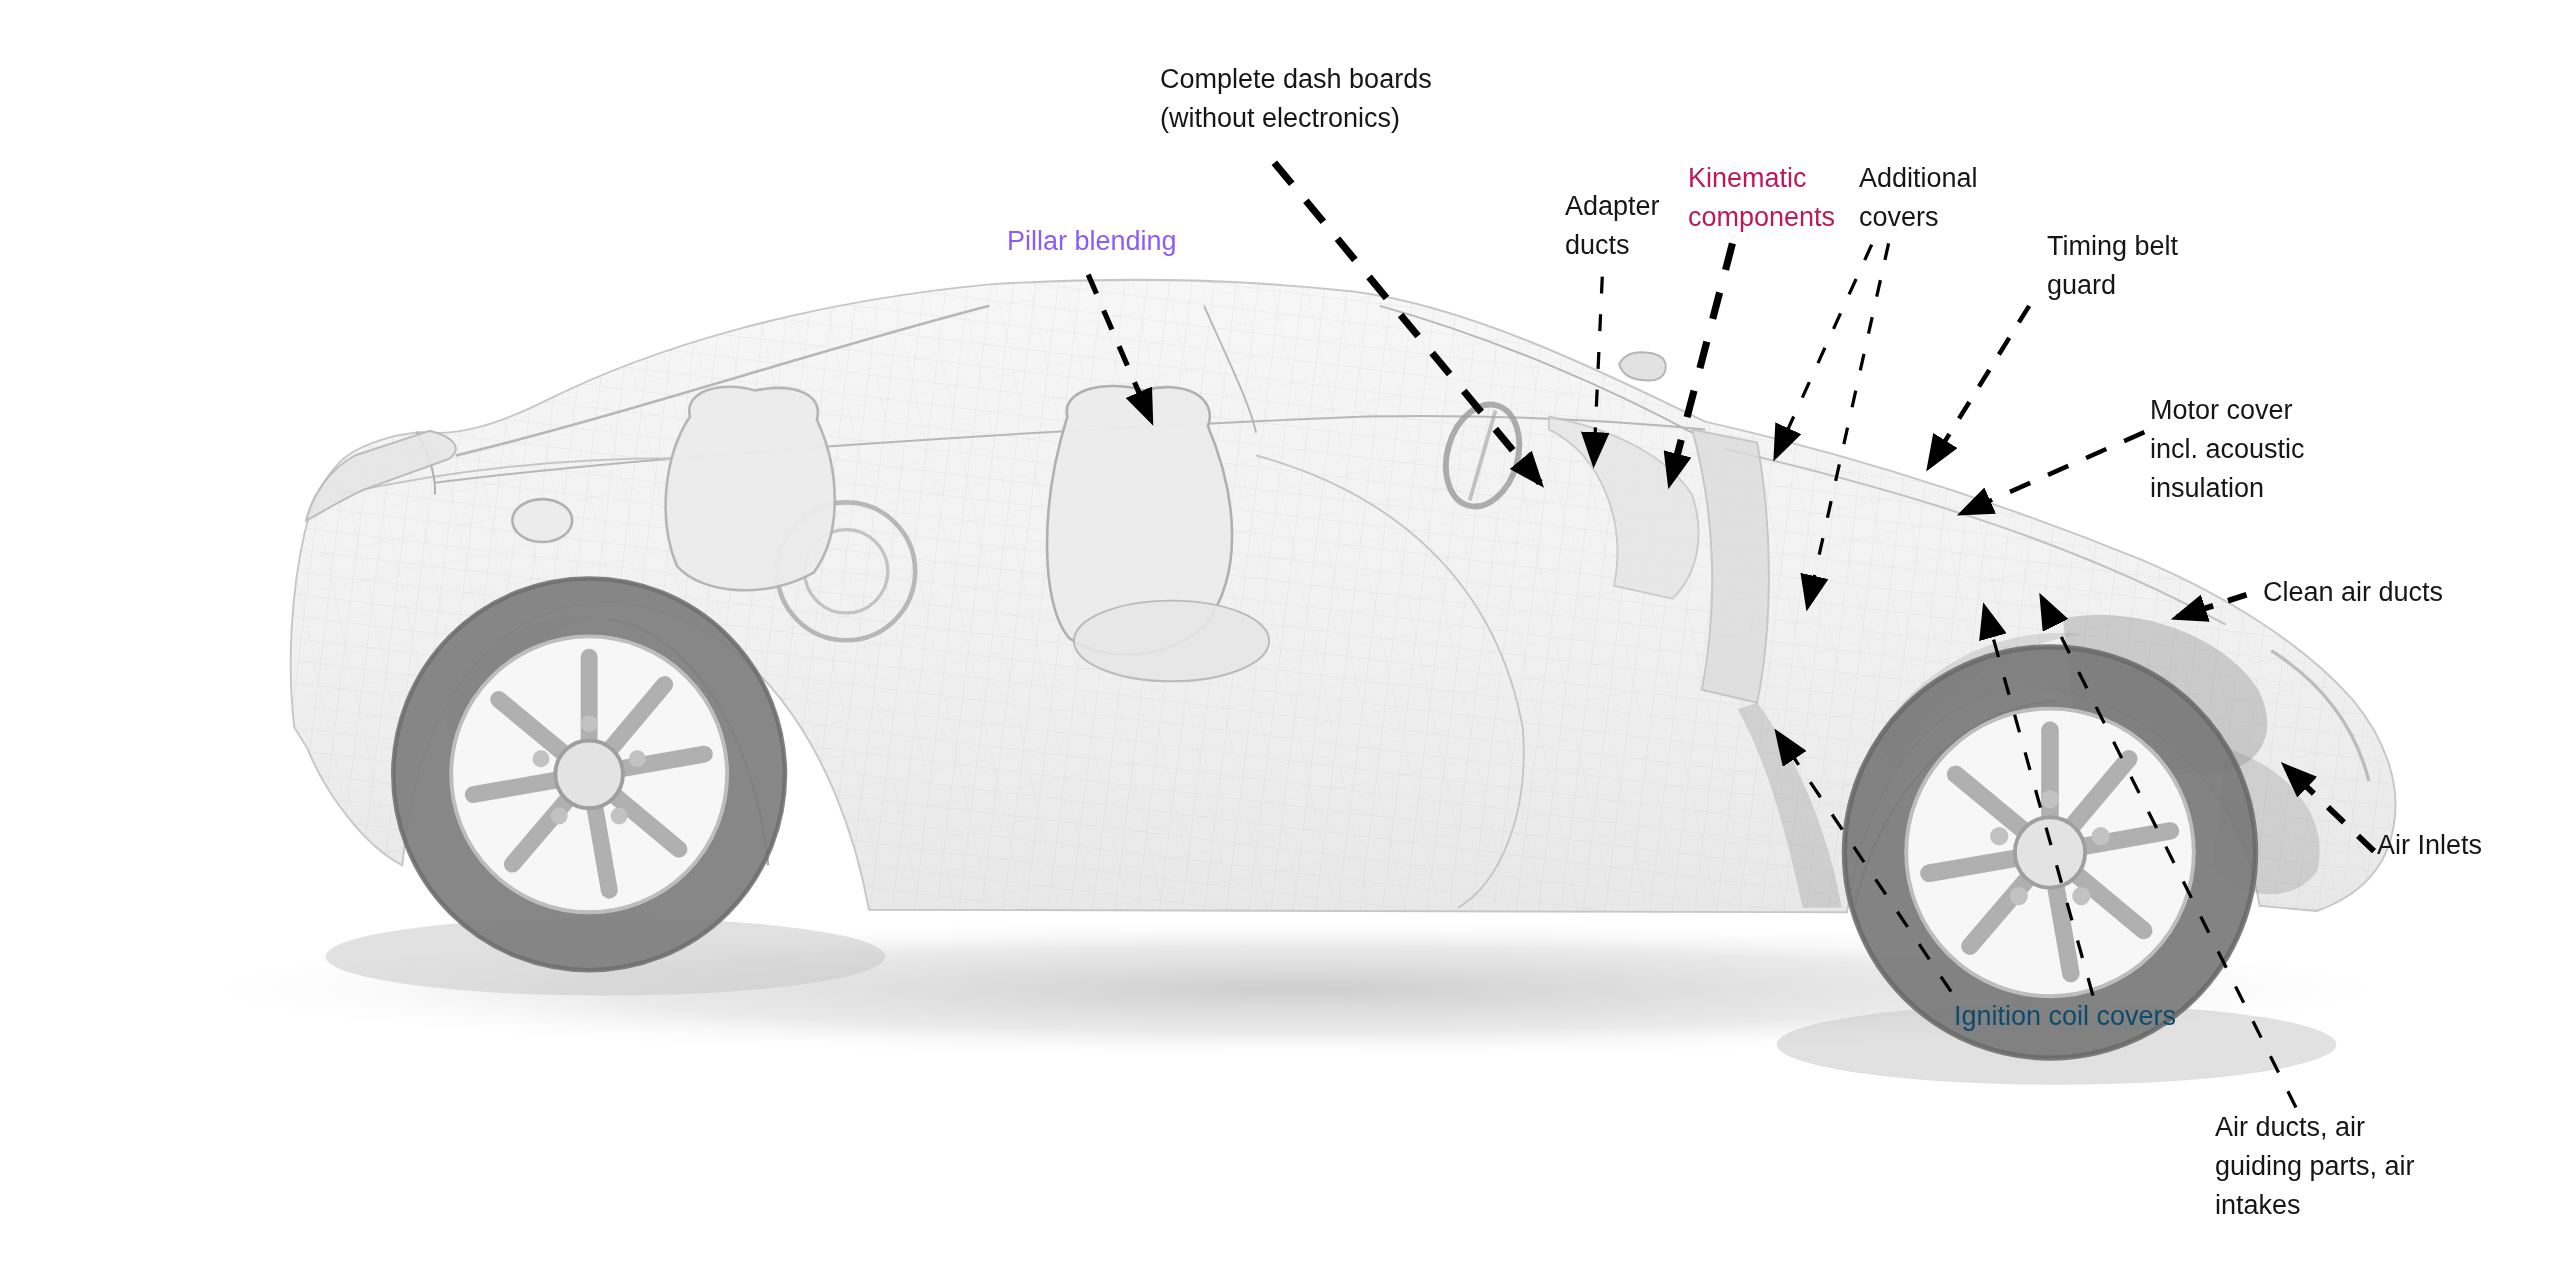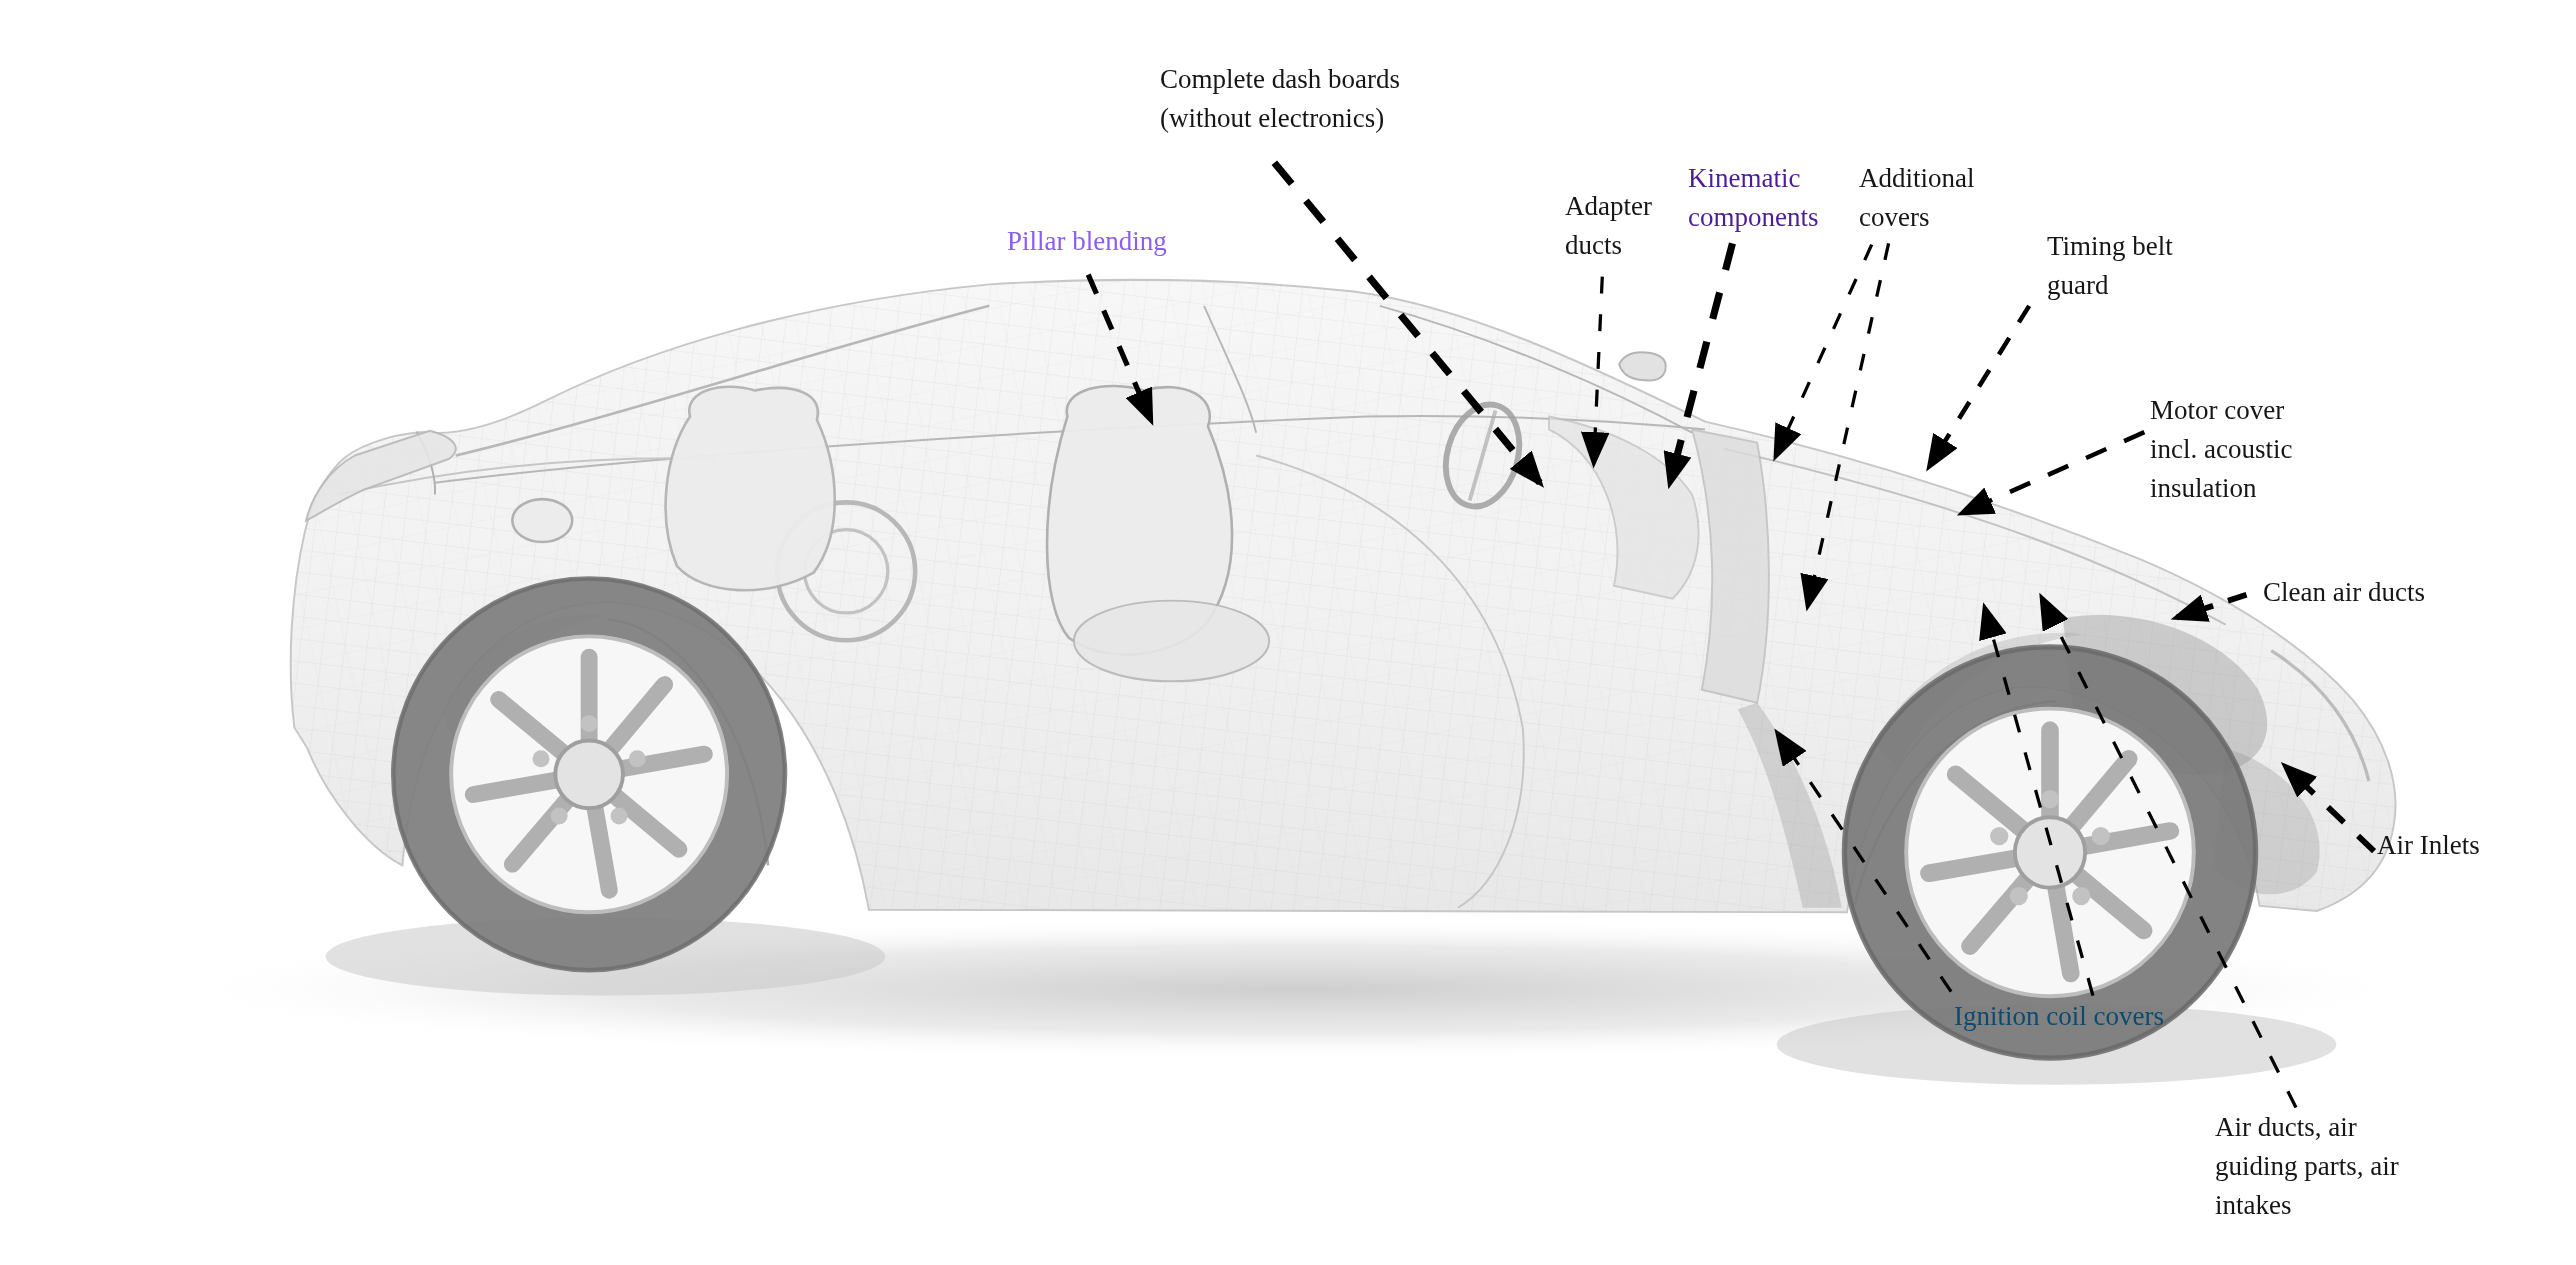--- a/index.html
+++ b/index.html
@@ -1,21 +1,21 @@
 <!DOCTYPE html>
 <html style="font-size:10.4px"><head>
 <meta charset="utf-8">
 <style>
   html,body{margin:0;padding:0;background:#ffffff;}
   #stage{
     position:relative;
     width:2576px;height:1265px;
     background:#ffffff;
     overflow:hidden;
-    font-family:Liberation Serif, serif;
+    font-family:Liberation Sans, sans-serif;
     border-radius:32px;
   }
   #car-layer,#leader-layer{
     position:absolute;left:0;top:0;width:2576px;height:1265px;
   }
   .part-label{
     position:absolute;
     font-size:27px;
     line-height:39px;
     color:#161616;
@@ -181,21 +181,21 @@
         <div>Complete dash boards</div>
         <div>(without electronics)</div>
       </div>
       <div class="part-label" style="left: 1007px; top: 222px; color: #8b5cf6;">
         <div>Pillar blending</div>
       </div>
       <div class="part-label" style="left: 1565px; top: 187px; color: rgb(22, 22, 22);">
         <div>Adapter</div>
         <div>ducts</div>
       </div>
-      <div class="part-label" style="left: 1688px; top: 159px; color: #4c1d95;">
+      <div class="part-label" style="left: 1688px; top: 159px; color: #be185d;">
         <div>Kinematic</div>
         <div>components</div>
       </div>
       <div class="part-label" style="left: 1859px; top: 159px; color: rgb(22, 22, 22);">
         <div>Additional</div>
         <div>covers</div>
       </div>
       <div class="part-label" style="left: 2027px; top: 227px; color: rgb(22, 22, 22); margin-left: 20px;">
         <div>Timing belt</div>
         <div>guard</div>

